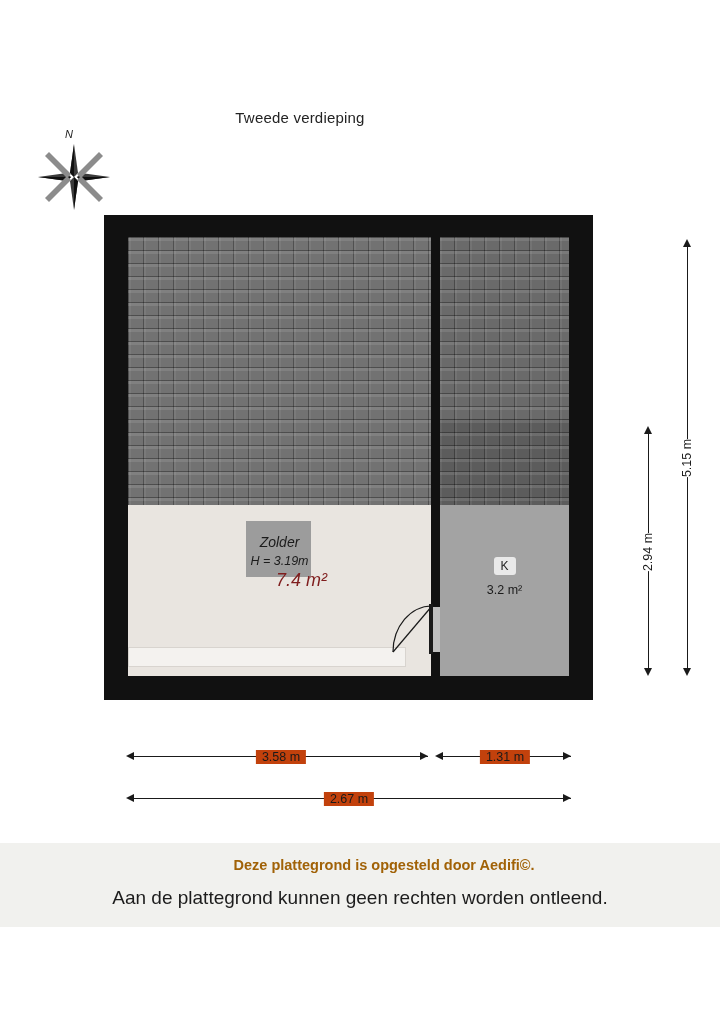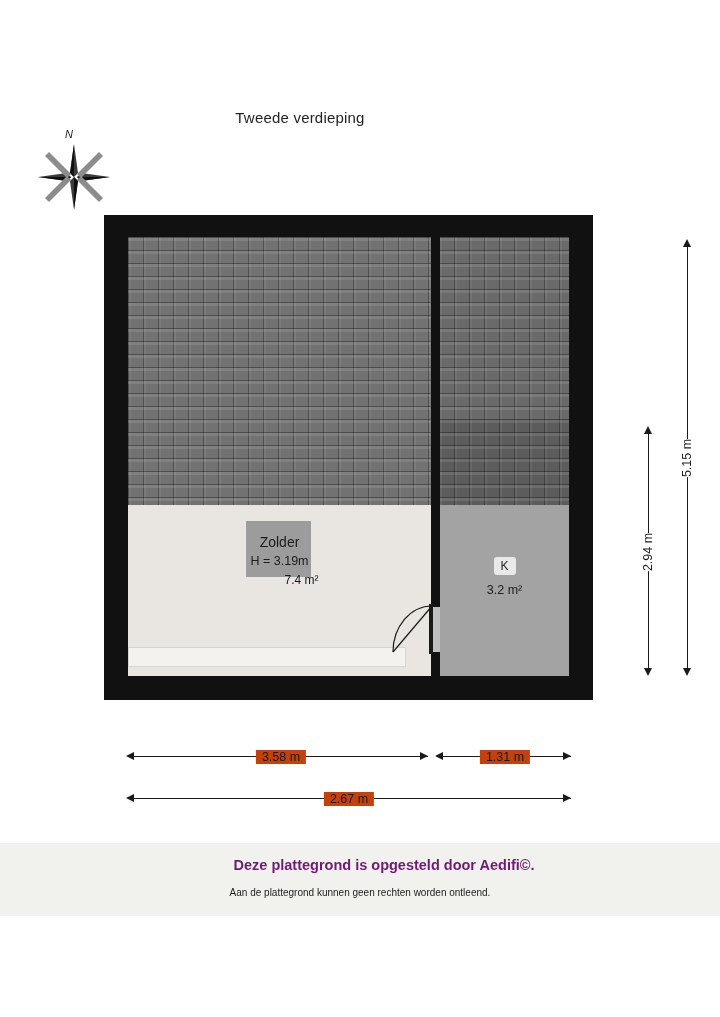--- a/index.html
+++ b/index.html
@@ -140,24 +140,25 @@
     color: #1b1b1b;
   }
 
   
   .zolder-labels {
     position: absolute;
     left: 0; top: 296px;
     width: 303px;
     text-align: center;
     line-height: 19px;
+    font-style: italic;
   }
   .zolder-labels .z-name { font-size: 14px; color: #1b1b1b; }
   .zolder-labels .z-h { font-size: 12.5px; color: #1b1b1b; }
-  .zolder-labels .z-area { font-size: 12px; color: #0f172a; margin-left: 44px; }
+  .zolder-labels .z-area { font-size: 18px; color: #7f1d1d; margin-left: 44px; }
 
   
   .skylight {
     position: absolute;
     left: 115px; top: 281px;
     width: 71px; height: 62px;
     background: #9c9c9c;
     border: 3px solid #e9e5e0;
     box-sizing: border-box;
   }
@@ -227,27 +228,27 @@
     position: absolute;
     left: 0;
     top: 843px;
     width: 720px;
     text-align: center;
     background: #f1f1ee;
     padding: 14px 0 18px 0;
   }
   .footer .line1 {
     font-size: 14.5px;
-    color: #701a75;
+    color: #a16207;
     font-weight: bold;
     margin-bottom: 14px;
     padding-left: 48px;
   }
   .footer .line2 {
-    font-size: 10px;
+    font-size: 19px;
     color: #1c1c1c;
   }
 </style>
 </head>
 <body>
 
 <div class="page-title">Tweede verdieping</div>
 
 <div class="compass">
   <div class="n-label">N</div>

